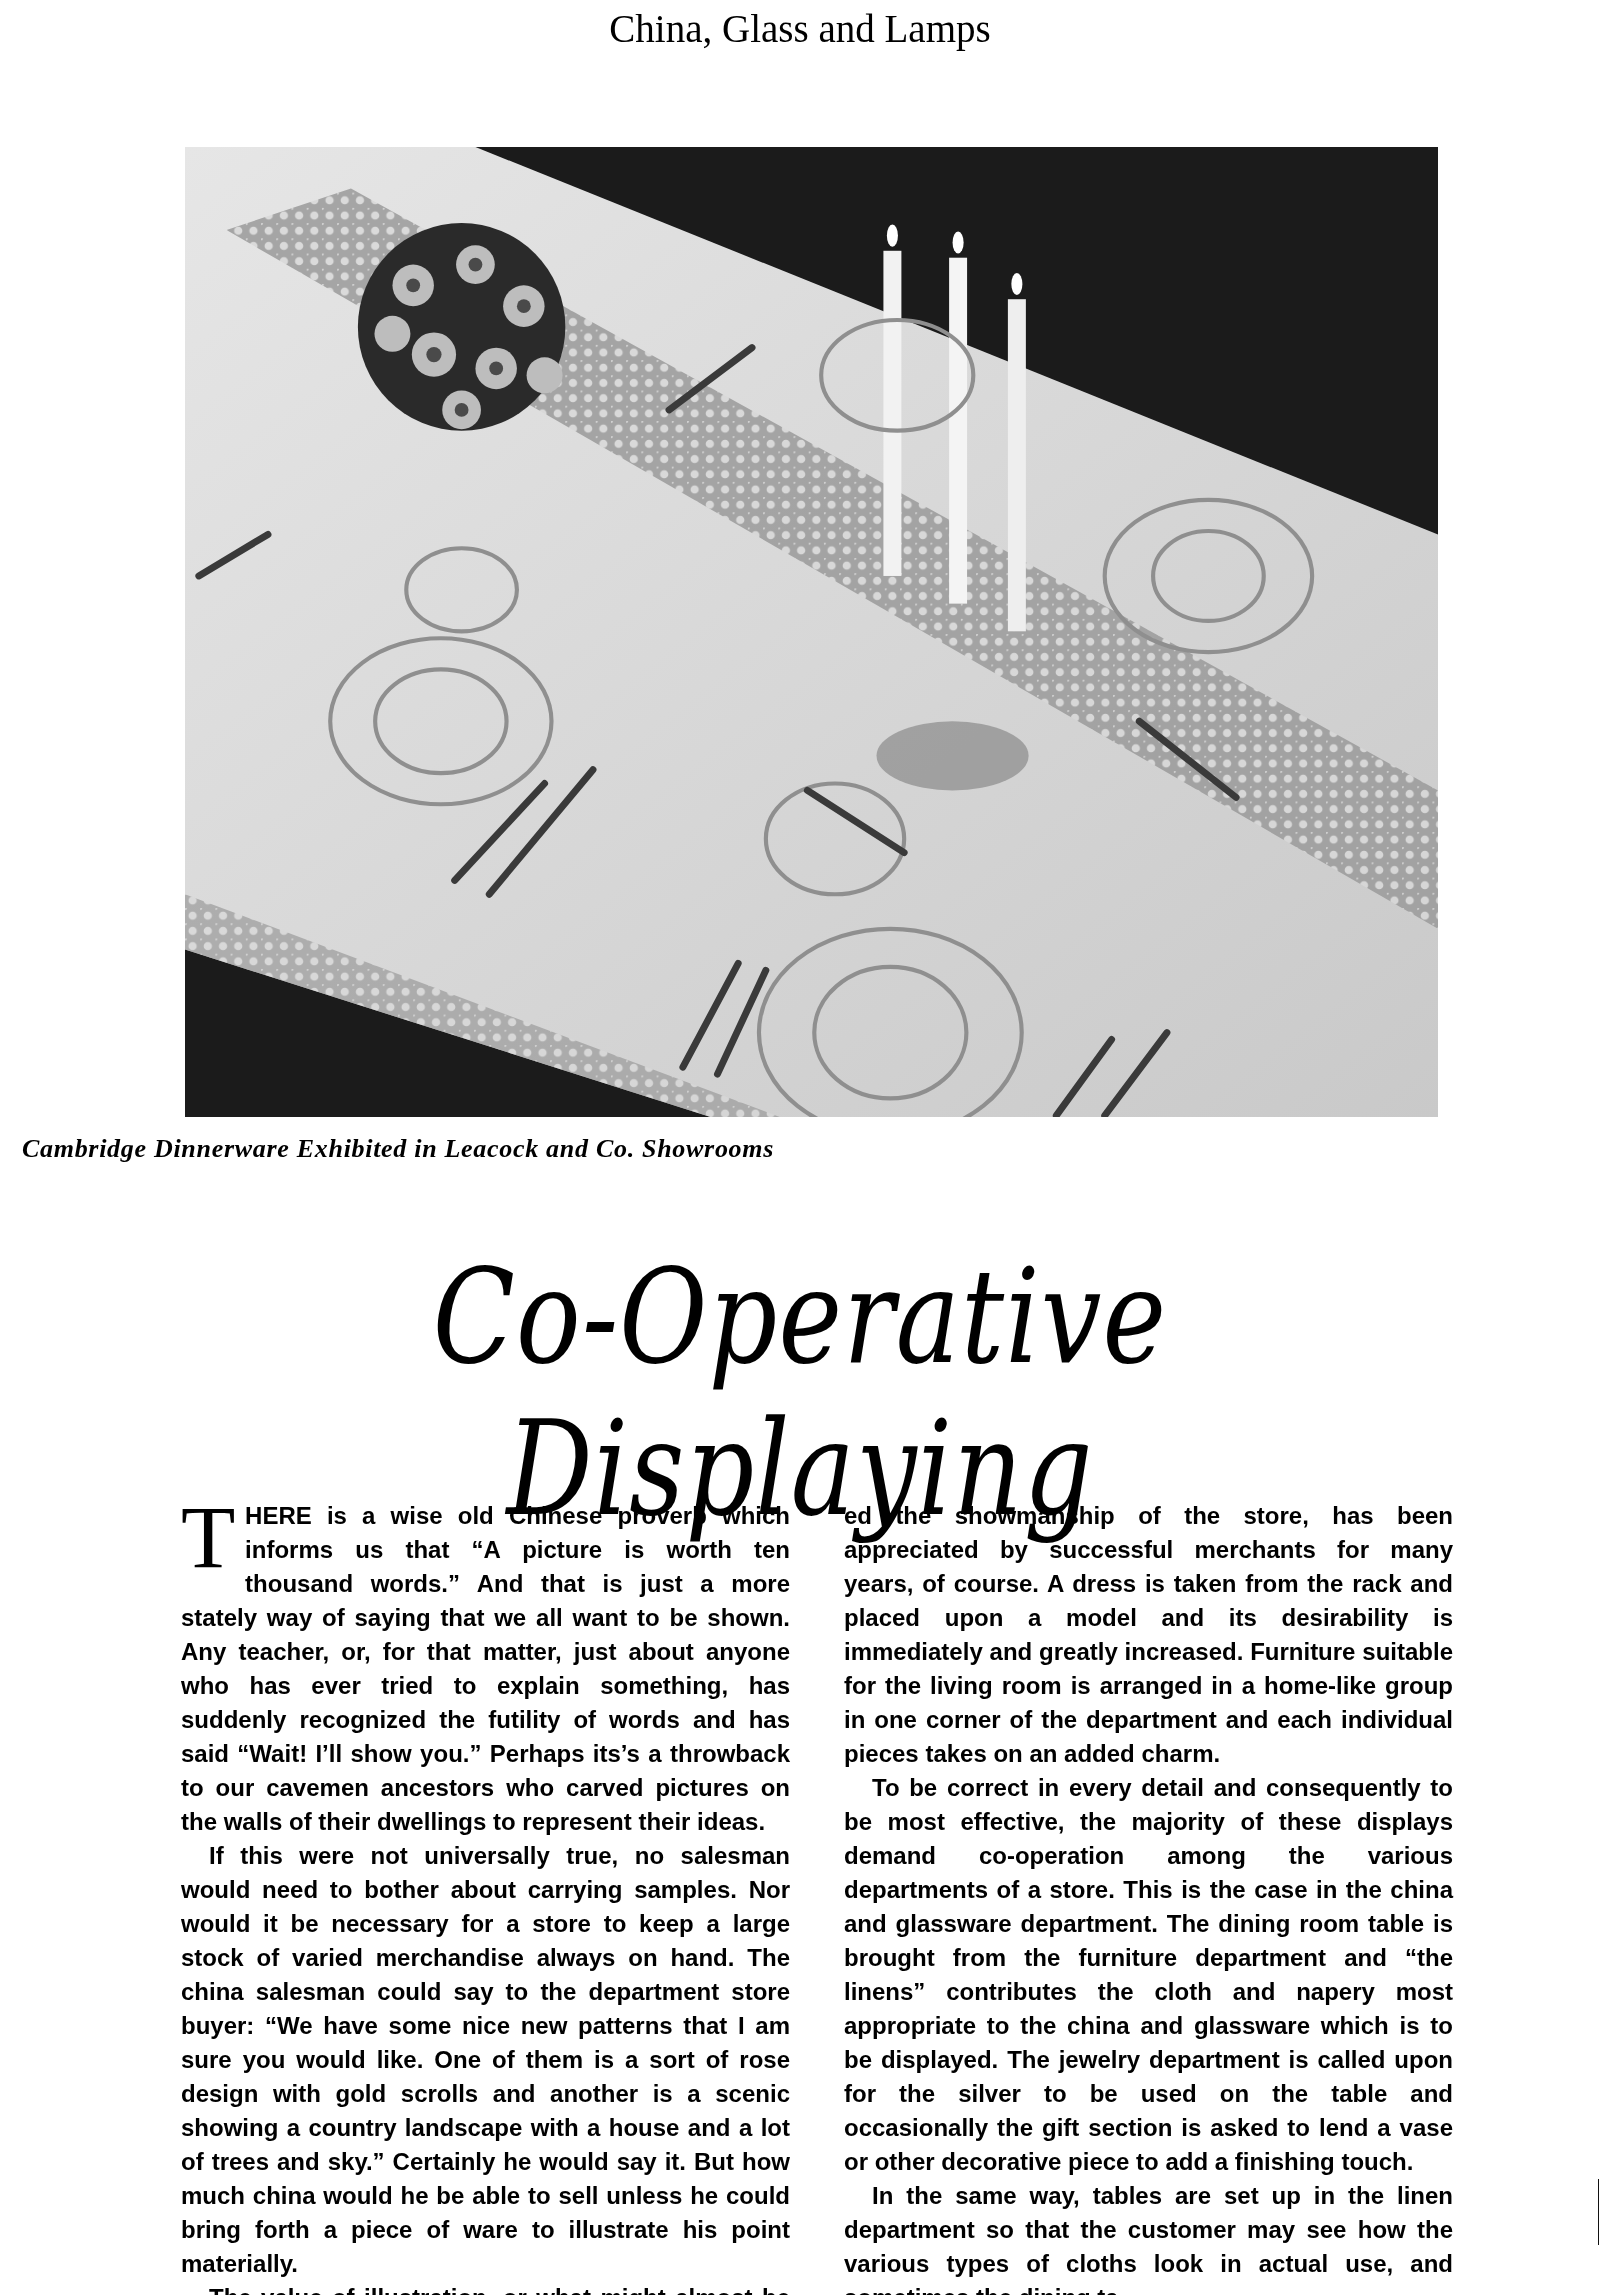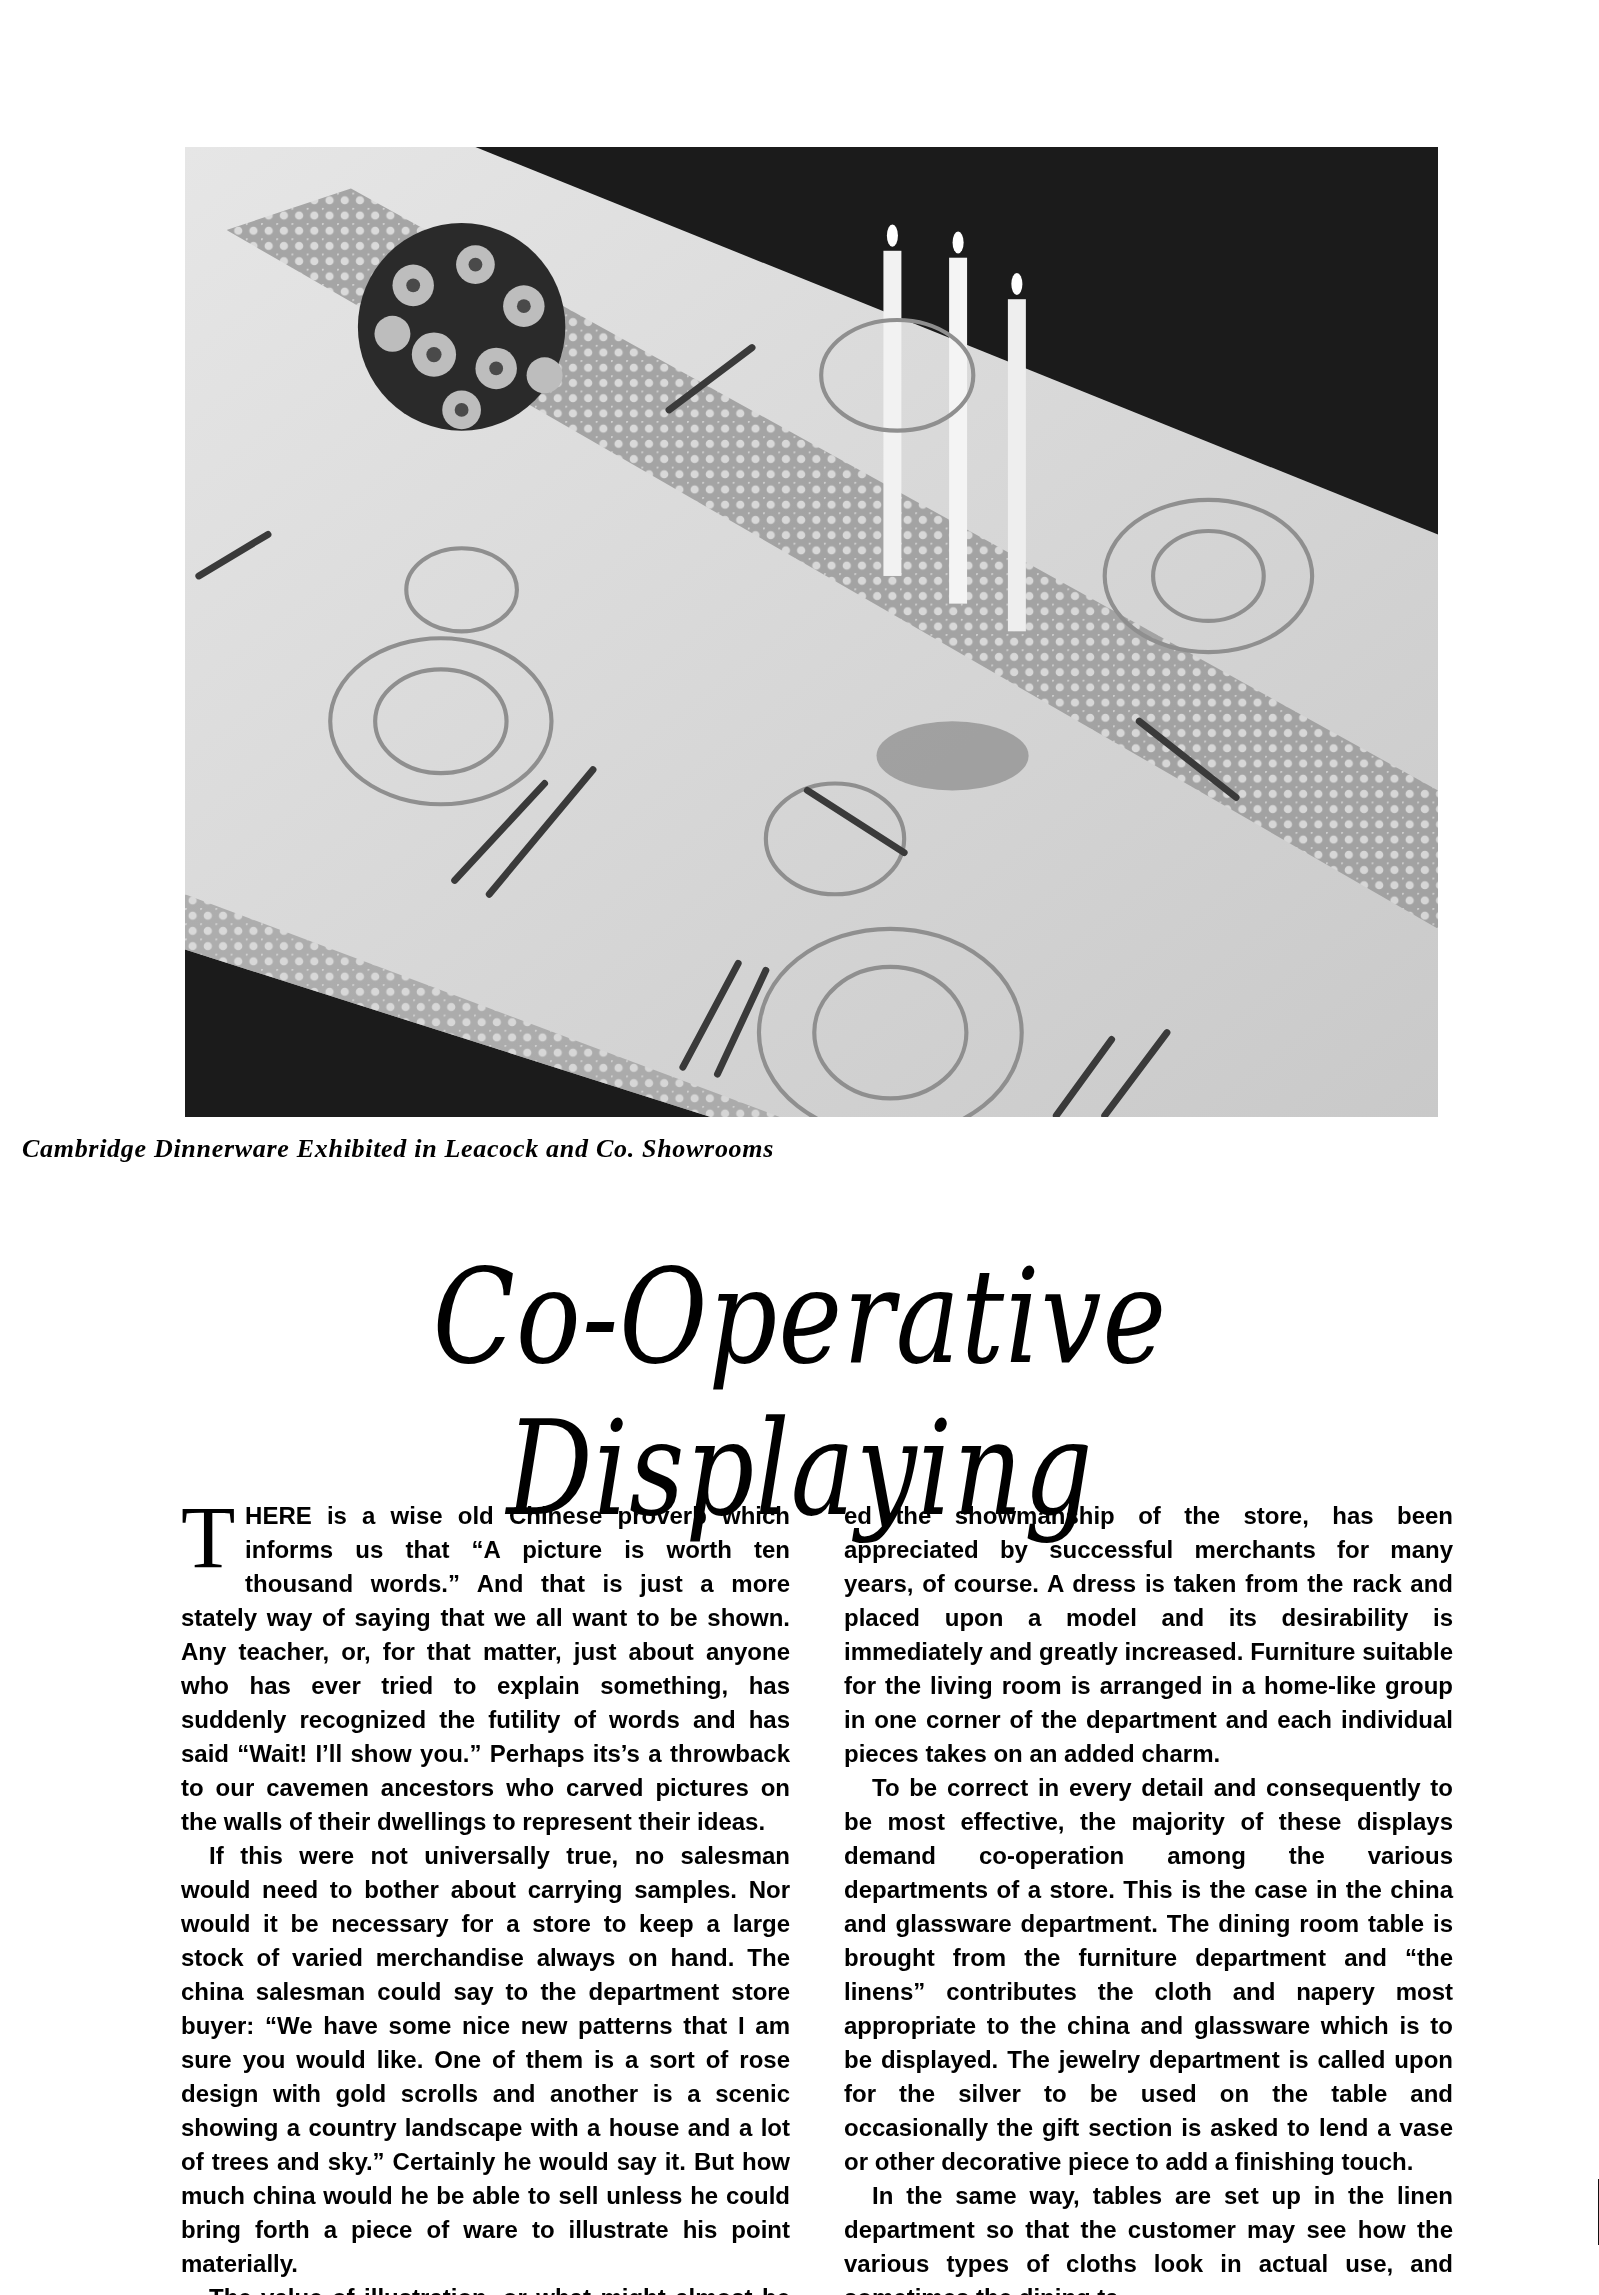--- a/index.html
+++ b/index.html
@@ -42,20 +42,21 @@
     font-size: 89px; line-height: 75px; margin: 1.4px 9.7px 0 0;
   }
   .margin-bar {
     position: absolute; left: 1598px; top: 2179px; width: 1.4px; height: 66px; background: #111;
   }
 </style>
 </head>
 <body>
 
 <div class="header">
+  <div>China, Glass and Lamps</div>
 </div>
 
 <div class="photo">
   <svg viewBox="0 0 1812 1402" preserveAspectRatio="none">
     <defs>
       <linearGradient id="cloth" x1="0" y1="0" x2="1" y2="1">
         <stop offset="0" stop-color="#e6e6e6"></stop>
         <stop offset="1" stop-color="#c9c9c9"></stop>
       </linearGradient>
       <pattern id="lace" width="22" height="22" patternUnits="userSpaceOnUse">

